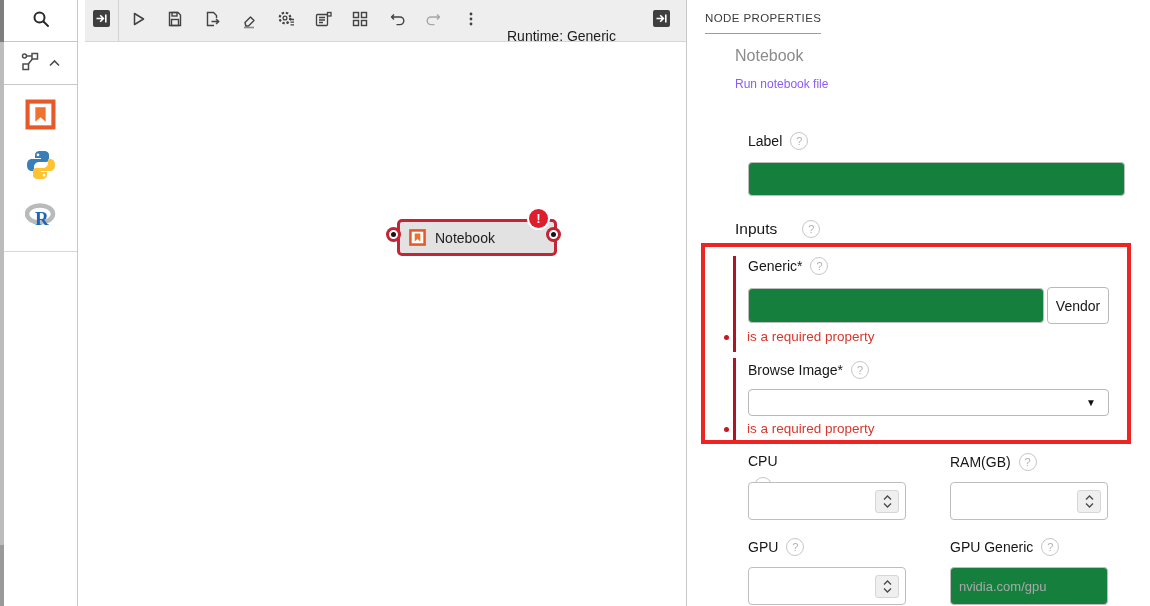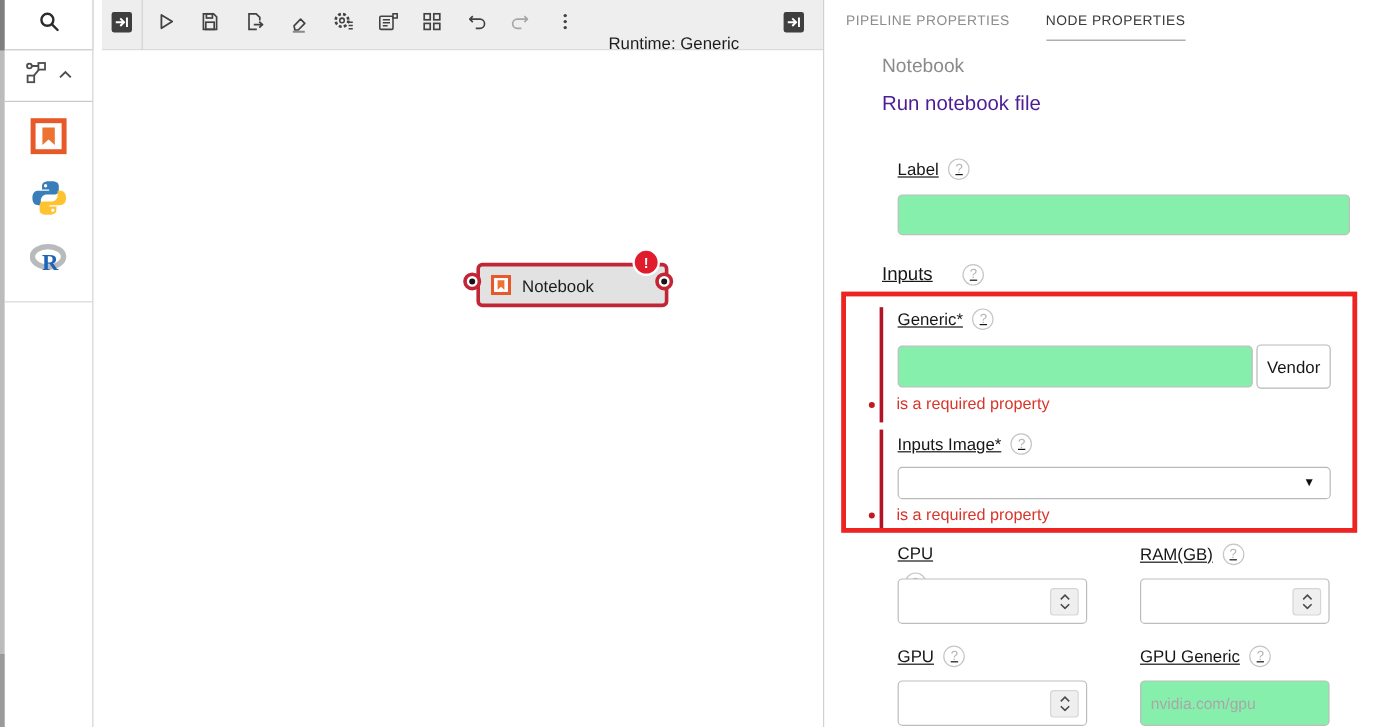--- a/index.html
+++ b/index.html
@@ -35,27 +35,27 @@
   .node-label { margin-left:9px; font-size:14px; color:#1d1d1d; }
   .port { width:9px; height:9px; background:#141414; border:2px solid #ffffff; border-radius:50%; box-shadow:0 0 0 3px #c22535; cursor:crosshair; }
   .badge { left:529px; top:209px; width:19px; height:19px; border-radius:50%; background:#e01d2d; color:#fff; font-weight:bold; font-size:12px; display:flex; align-items:center; justify-content:center; box-shadow:0 0 0 2px #ffffff; }
 
   
   .panel { left:687px; top:0; width:463px; height:606px; background:#fff; }
   .tabs { left:18px; top:12px; display:flex; gap:30px; }
   .tab { font-size:11.5px; letter-spacing:0.4px; color:#8d8d8d; padding-bottom:9px; cursor:pointer; white-space:nowrap; }
   .tab.active { color:#3a3a3a; border-bottom:1px solid #9c9c9c; }
   .heading { left:48px; top:47px; font-size:16px; color:#8b8b8b; }
-  .subheading { left:48px; top:77px; font-size:17px; color:#4c1d95; }
-
-  .flabel { display:flex; align-items:center; gap:8px; font-size:14px; color:#161616;text-decoration:underline; }
+  .subheading { left:48px; top:77px; font-size:12px; color:#8b5cf6; }
+
+  .flabel { display:flex; align-items:center; gap:8px; font-size:14px; color:#161616; }
   .section-label { font-size:15.5px;gap:25px; }
   .help { width:18px; height:18px; border:1px solid #c6c6c6; border-radius:50%; color:#b2b2b2; font-size:11px; display:flex; align-items:center; justify-content:center; cursor:pointer; flex:none; }
 
-  .tinput { border:1px solid #bdbdbd; border-radius:4px; background:#86efac; font-size:14px; color:#161616; padding:0 8px; font-family:"Liberation Sans", sans-serif; }
+  .tinput { border:1px solid #bdbdbd; border-radius:4px; background:#15803d; font-size:14px; color:#161616; padding:0 8px; font-family:"Liberation Sans", sans-serif; }
   .tinput::placeholder { color:#a8a8a8; font-size:13px; }
   .browse-btn { border:1px solid #b9b9b9; border-radius:4px; background:#fff; font-size:14px; color:#161616; cursor:pointer; font-family:"Liberation Sans", sans-serif; }
   .select-box { border:1px solid #b9b9b9; border-radius:4px; background:#fff; display:flex; align-items:center; justify-content:flex-end; padding-right:12px; cursor:pointer; }
   .select-caret { font-size:10px; color:#111; }
 
   .err-bar { width:3px; background:#b01425; }
   .err-dot { width:5px; height:5px; border-radius:50%; background:#c11a20; }
   .err-text { font-size:13.5px; color:#d8362b; }
 
   .num-wrap { border:1px solid #bdbdbd; border-radius:4px; background:#fff; }
@@ -243,21 +243,20 @@
     <div class="abs port" style="left:311px;top:188px;"></div>
     <div class="abs port" style="left:471px;top:188px;"></div>
     <div class="abs badge" style="left:451px;top:167px;">!</div>
   </div>
 
   <div class="abs divider"></div>
 
   <div class="abs panel">
 
     <div class="abs tabs">
-      <div class="tab">PIPELINE PROPERTIES</div>
       <div class="tab active">NODE PROPERTIES</div>
     </div>
 
     <div class="abs heading">Notebook</div>
     <div class="abs subheading">Run notebook file</div>
 
     <div class="abs flabel" style="left:61px;top:132px;">
       <span>Label</span>
       <span class="help">?</span>
     </div>
@@ -275,21 +274,21 @@
       <span>Generic*</span>
       <span class="help">?</span>
     </div>
     <input class="abs tinput" style="left: 61px; top: 288px; width: 296px; height: 35px;" value="">
     <button class="abs browse-btn" style="left:360px;top:287px;width:62px;height:37px;">Vendor</button>
     <div class="abs err-dot" style="left:37px;top:335px;"></div>
     <div class="abs err-text" style="left:60px;top:329px;">is a required property</div>
 
     <div class="abs err-bar" style="left:46px;top:358px;height:85px;"></div>
     <div class="abs flabel" style="left:61px;top:361px;">
-      <span>Inputs Image*</span>
+      <span>Browse Image*</span>
       <span class="help">?</span>
     </div>
     <div class="abs select-box" style="left:61px;top:389px;width:361px;height:27px;">
       <span class="select-caret">▼</span>
     </div>
     <div class="abs err-dot" style="left:37px;top:427px;"></div>
     <div class="abs err-text" style="left:60px;top:421px;">is a required property</div>
 
     <div class="abs flabel" style="left:61px;top:453px;flex-direction:column;">
       <span>CPU</span>

